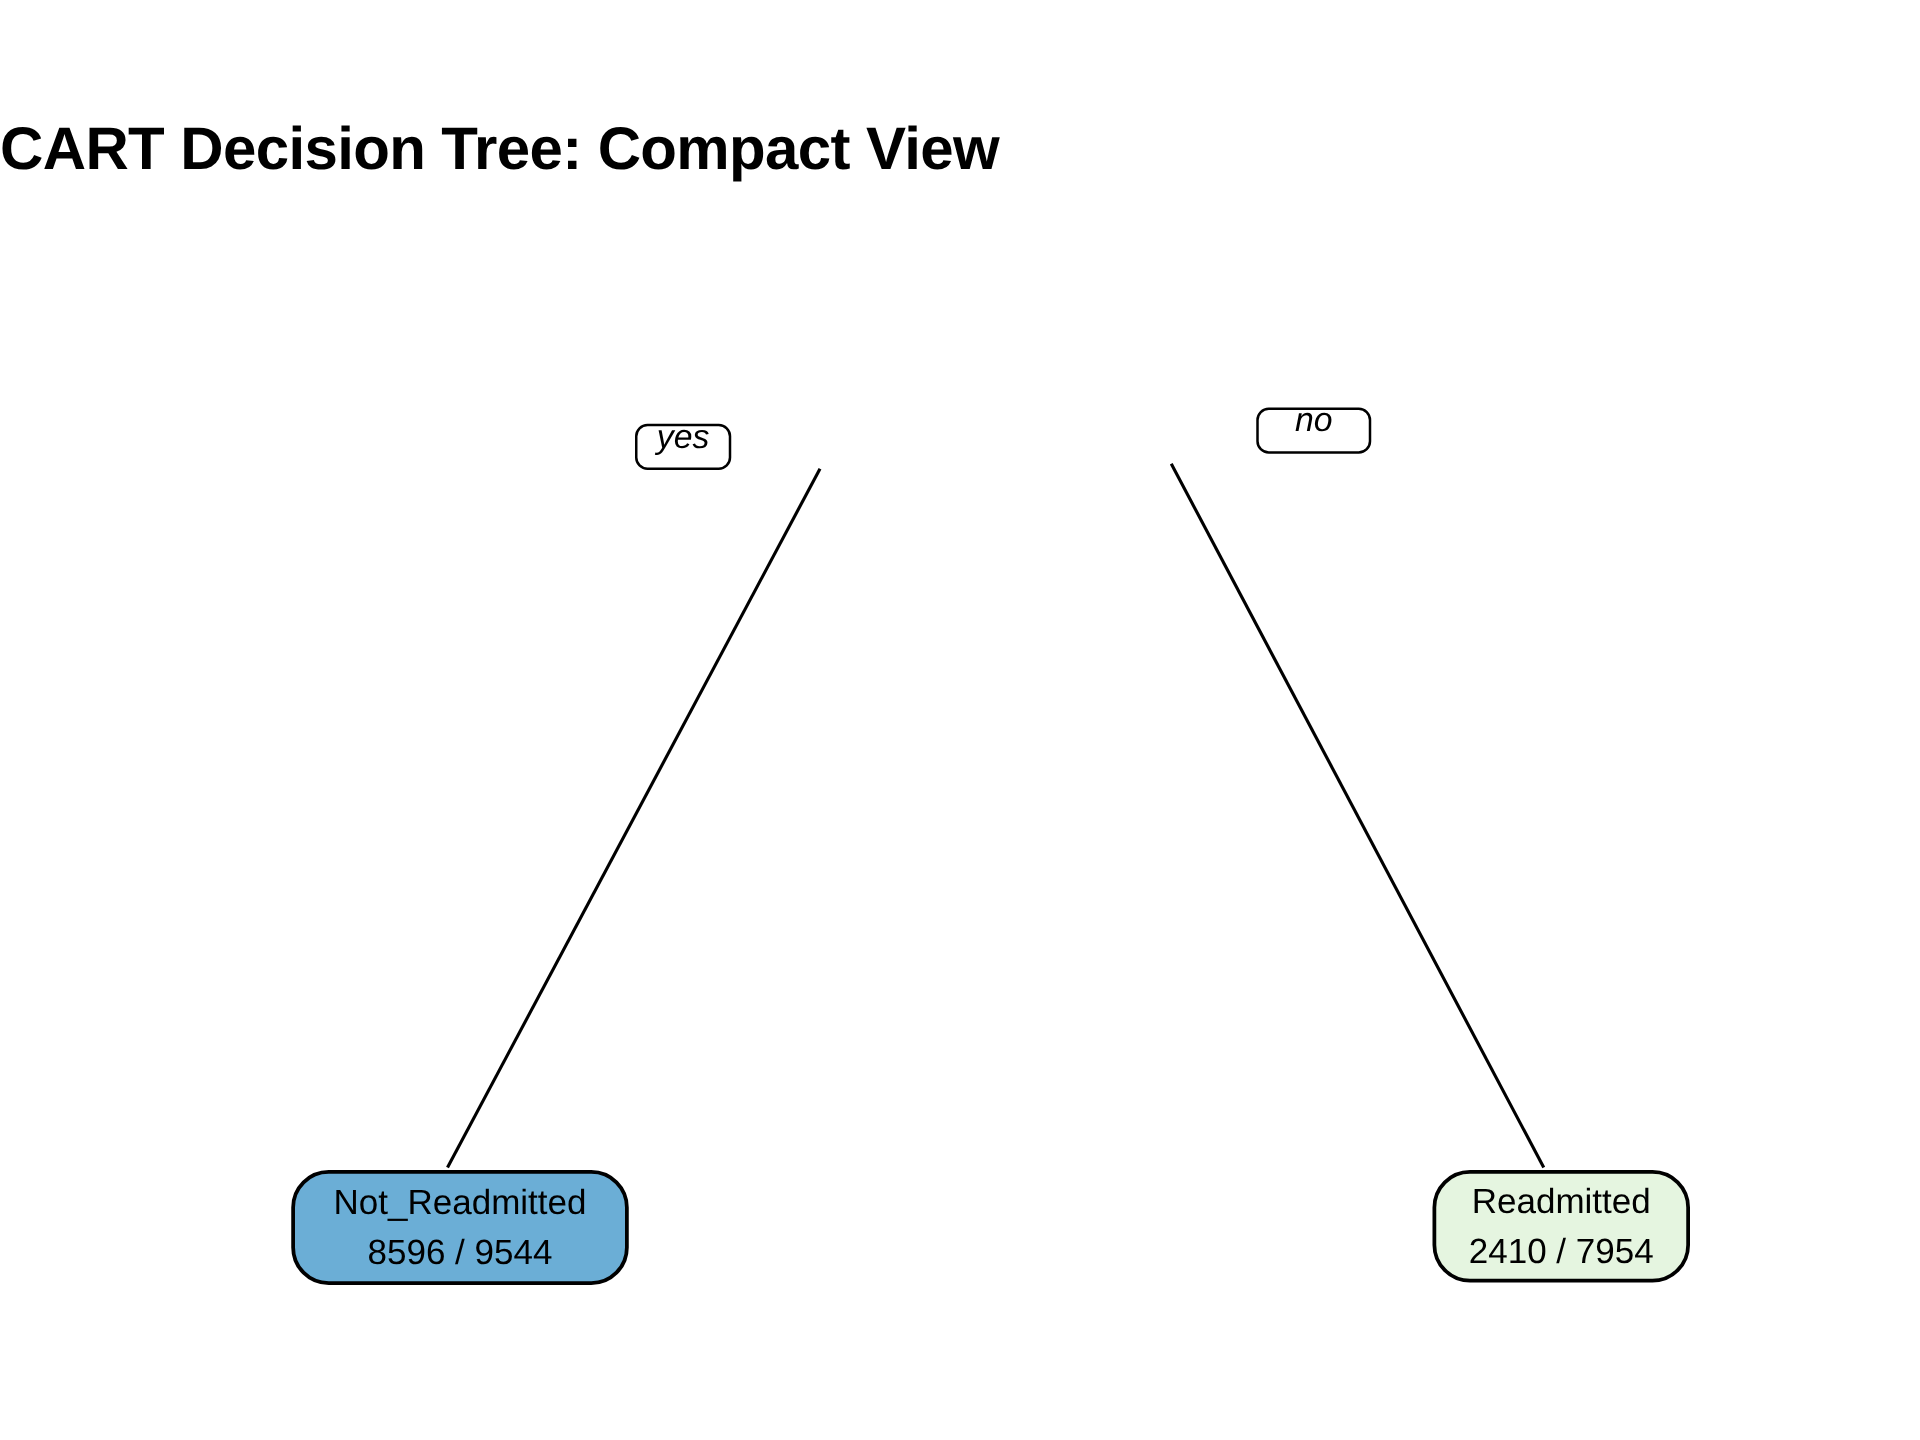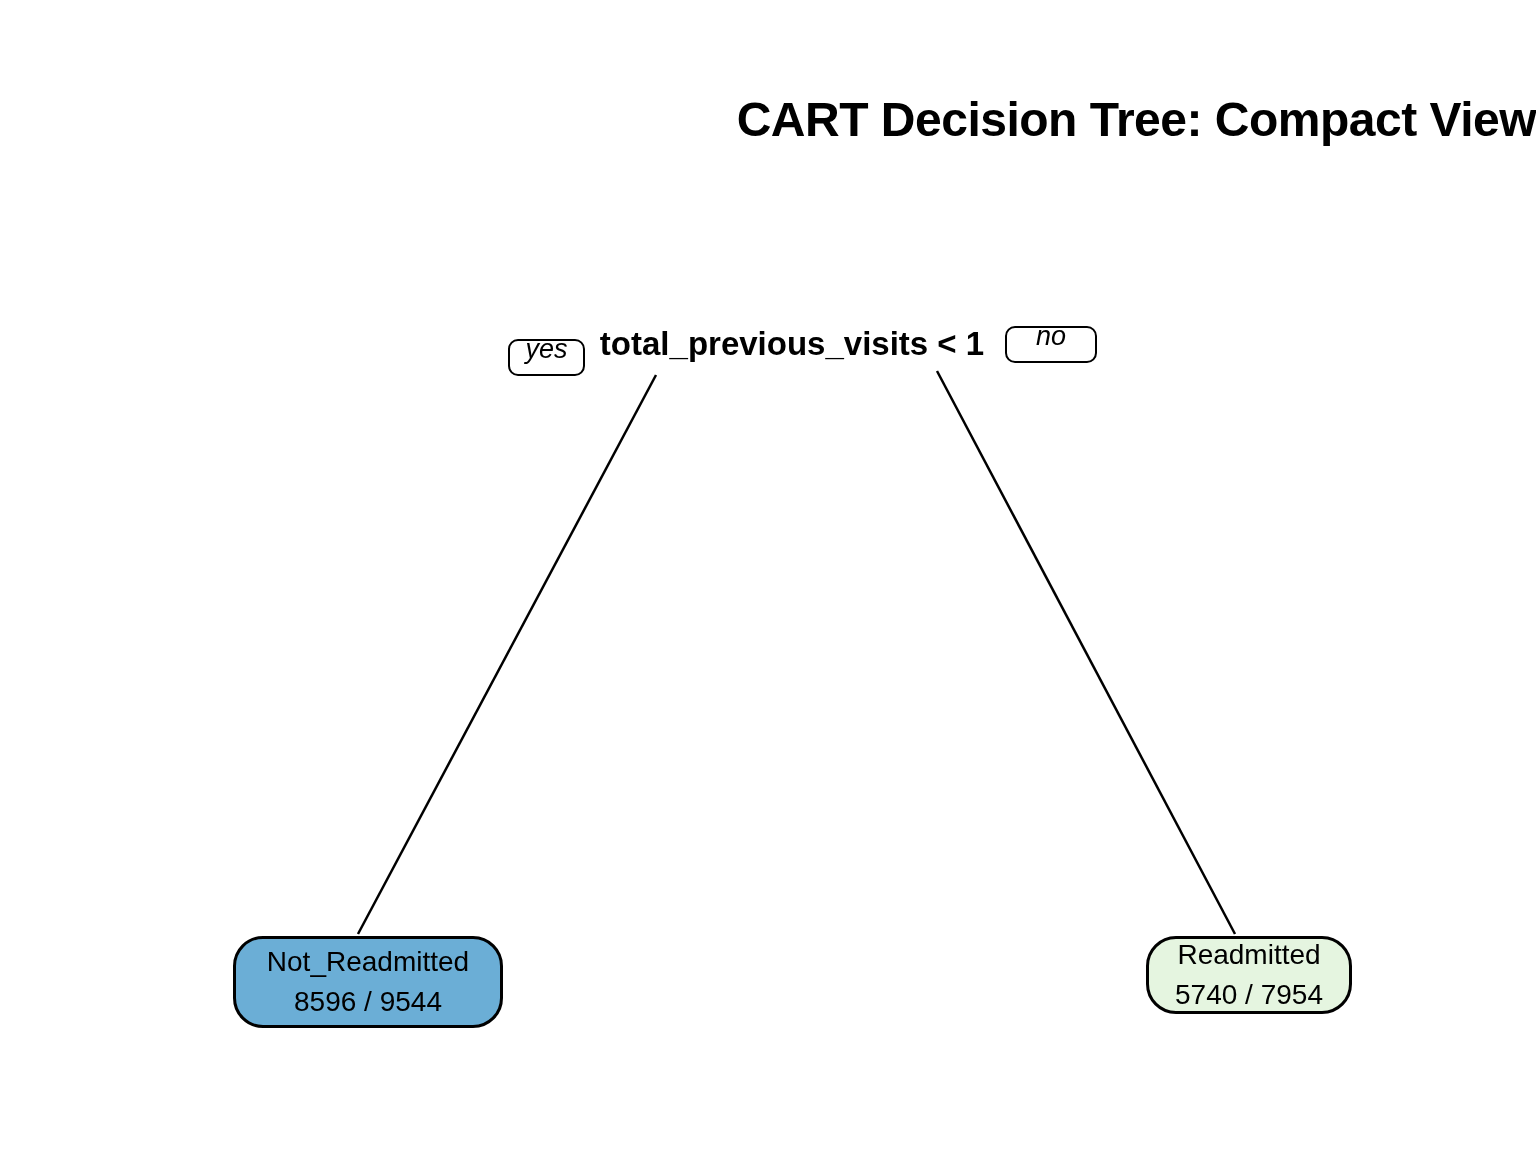--- a/index.html
+++ b/index.html
@@ -15,21 +15,21 @@
     font-family: "Liberation Sans", sans-serif;
     color: #000000;
     overflow: hidden;
   }
   .plot-title {
     position: absolute;
     top: 94px;
     left: 0;
     width: 100%;
     margin: 0;
-    text-align: right;
+    text-align: left;
     font-size: 48px;
     line-height: 52px;
     font-weight: 700;
     letter-spacing: -0.5px;
   }
   .edges-svg {
     position: absolute;
     top: 0;
     left: 0;
     width: 1536px;
@@ -74,43 +74,42 @@
     flex-direction: column;
     align-items: center;
     justify-content: center;
     text-align: center;
     font-size: 28px;
     line-height: 40px;
     white-space: nowrap;
     margin-left: 11px;
   }
   .leaf-node.left  { left: 222px; top: 936px; width: 270px; height: 92px; }
-  .leaf-node.right { left: 1135px; top: 936px; width: 206px; height: 78px; }
+  .leaf-node.right { left: 1135px; top: 936px; width: 206px; height: 90px; }
 </style>
 </head>
 <body>
 
 <div class="canvas">
 
   <h1 class="plot-title">CART Decision Tree: Compact View</h1>
 
   <svg class="edges-svg" viewBox="0 0 1536 1152" xmlns="http://www.w3.org/2000/svg">
     <line x1="656" y1="375" x2="358" y2="934"></line>
     <line x1="937" y1="371" x2="1235" y2="934"></line>
   </svg>
 
-  <div class="split-label">total_previous_visits &lt; 1</div>
 
   <div class="branch-badge yes">yes</div>
 
   <div class="branch-badge no">no</div>
 
   <div class="leaf-node left" style="background-color: rgb(107, 174, 214);">
     <div>Not_Readmitted</div>
     <div>8596 / 9544</div>
   </div>
 
   <div class="leaf-node right" style="background-color: rgb(229, 245, 224);">
     <div>Readmitted</div>
-    <div>5740 / 7954</div>
+    <div>2410 / 7954</div>
   </div>
 
 </div>
 
 </body></html>

